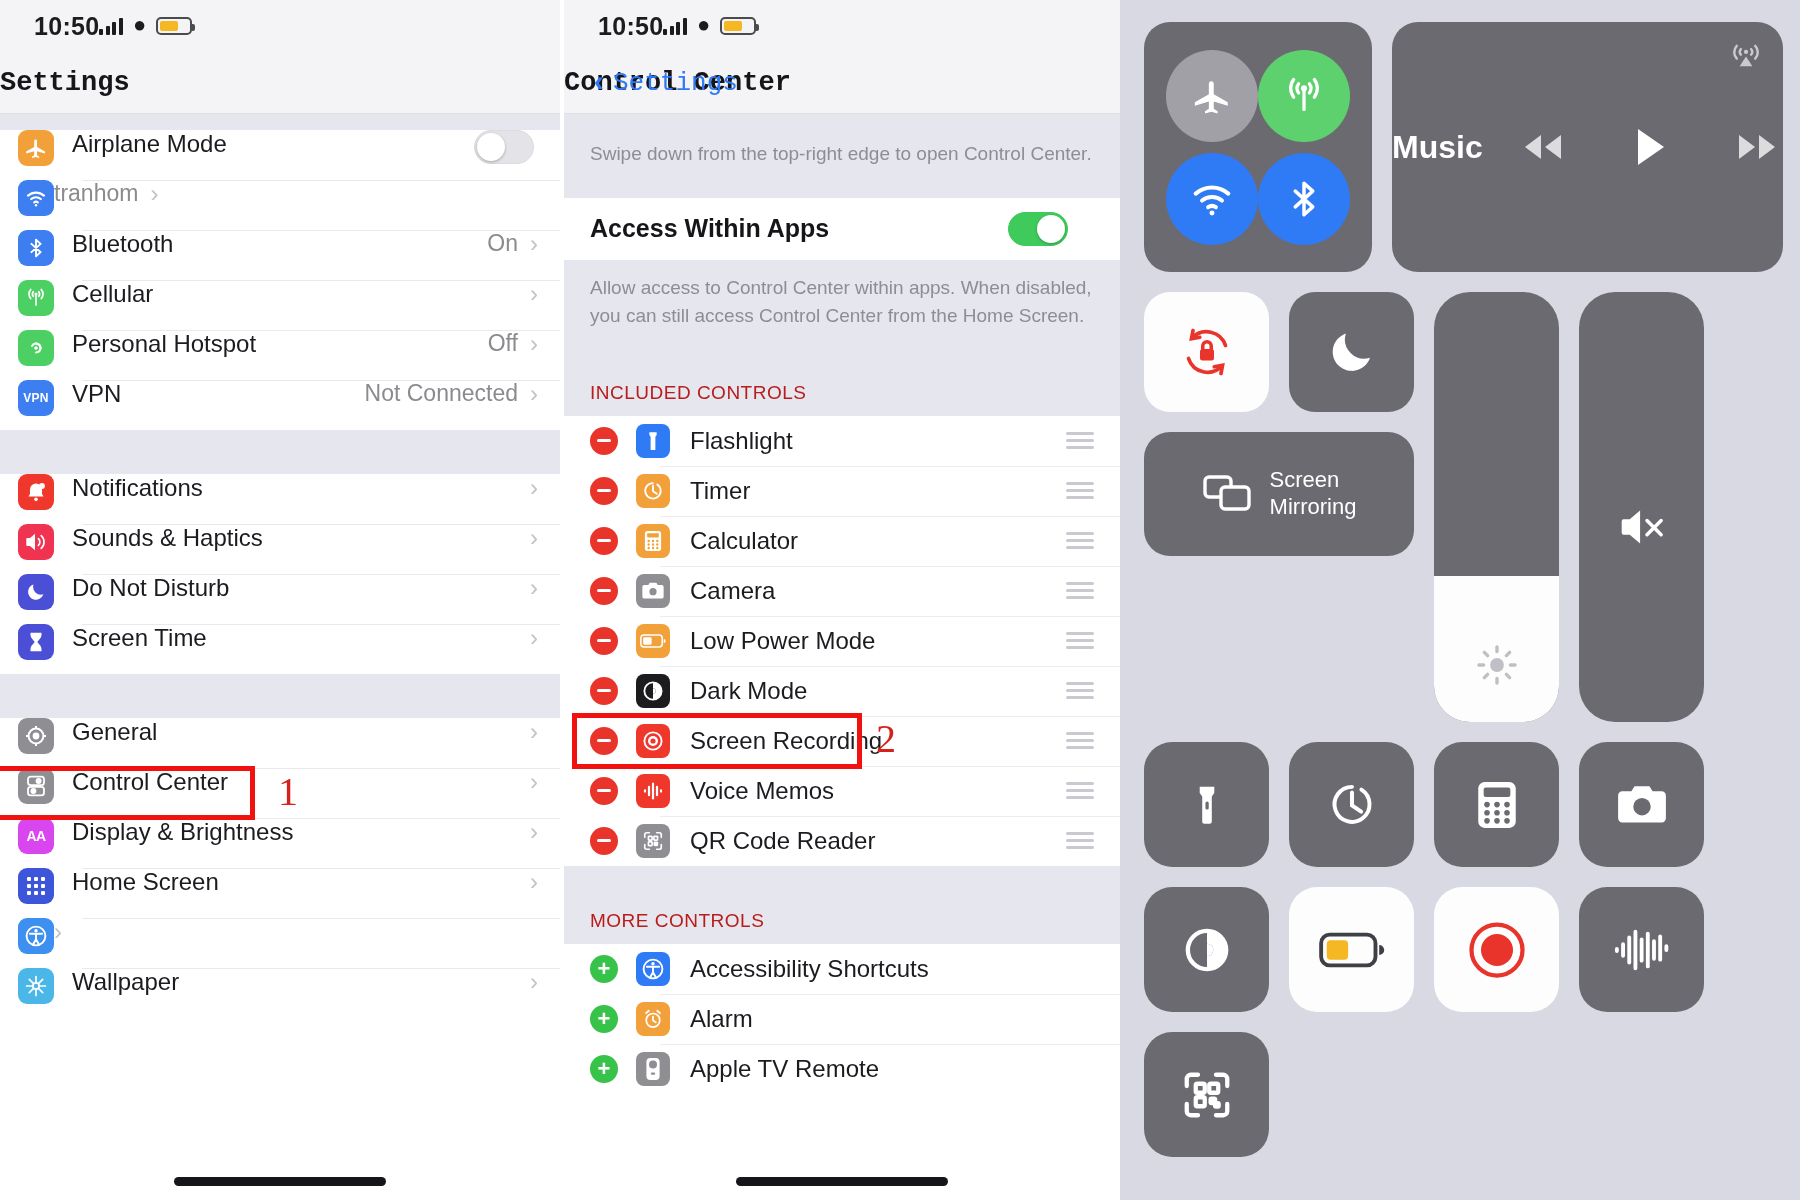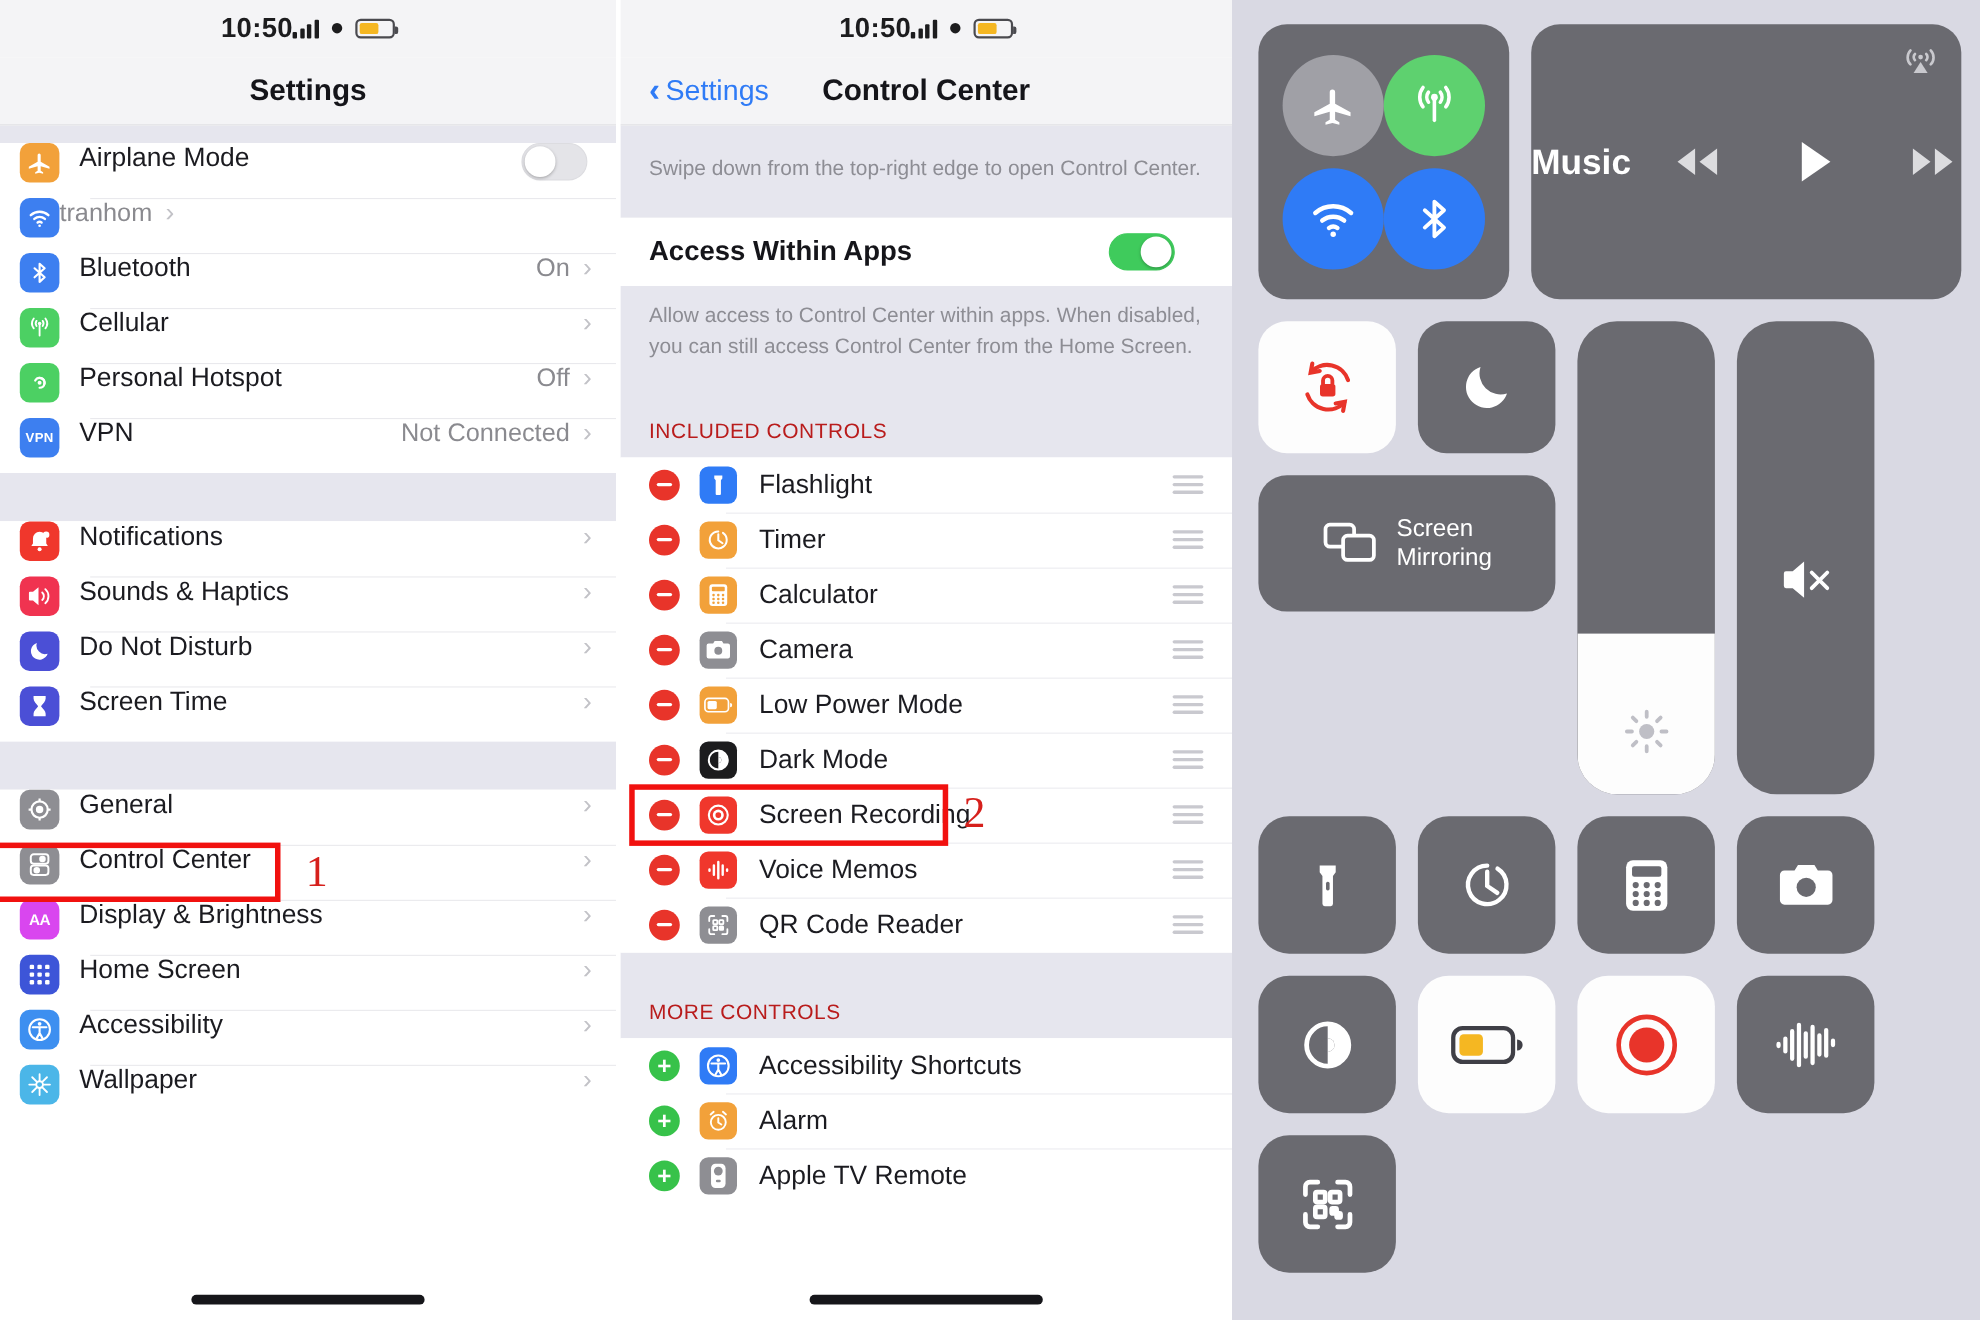--- a/index.html
+++ b/index.html
@@ -16,21 +16,21 @@
   .panel { position: relative; height: 1200px; overflow: hidden; }
   #panel-settings { width: 560px; background: #fff; }
   #panel-control-center-settings { width: 560px; background: #fff; border-left: 4px solid #fff; }
   #panel-control-center { width: 680px; background: #d9d9e3; }
 
   
   .status-bar {
     height: 52px;
     display: flex;
     align-items: center;
-    justify-content: center;
+    justify-content: flex-start;
     padding: 0 34px 0 34px;
     background: #f4f4f6;
   }
   .status-time { font-size: 25px; font-weight: 700; color: #1c1c1e; letter-spacing: 0.3px; }
   .status-icons { display: flex; align-items: center; gap: 10px; }
   .sig-bars { display: flex; align-items: flex-end; gap: 2.5px; height: 17px; }
   .sig-bars i { display: block; width: 4px; background: #1c1c1e; border-radius: 1px; }
   .sig-bars i:nth-child(1){ height: 6px; }
   .sig-bars i:nth-child(2){ height: 9px; }
   .sig-bars i:nth-child(3){ height: 13px; }
@@ -42,22 +42,22 @@
   }
   .battery::after {
     content: ""; position: absolute; right: -5px; top: 5px; width: 3px; height: 7px;
     background: #4a4a4f; border-radius: 0 2px 2px 0;
   }
   .battery .lvl { height: 100%; background: #f5b722; border-radius: 2px; }
 
   
   .nav-bar {
     height: 62px; background: #f4f4f6;
-    display: flex; align-items: center; justify-content: center;
-    position: relative; border-bottom: 1px solid #e0e0e4;
+    display: flex; align-items: center; justify-content: flex-start;
+    position: relative; border-bottom: 1px solid #e0e0e4; font-family: Liberation Mono, monospace;
   }
   .nav-title { font-size: 27px; font-weight: 700; color: #15151a; }
   .nav-back {
     position: absolute; left: 26px; display: flex; align-items: center; gap: 5px;
     color: #2f7bf6; font-size: 26px;
   }
   .nav-back .chev { font-size: 30px; font-weight: 600; line-height: 1; }
 
   
   .group-gap { height: 44px; background: #e6e6ee; }
@@ -382,21 +382,20 @@
         <span class="row-chev">›</span>
       </div>
       <div class="row">
         <span class="app-icon" style="background:#3d8ff0">
           <svg width="24" height="24" viewBox="0 0 24 24" fill="none" stroke="#fff" stroke-width="1.9">
             <circle cx="12" cy="12" r="9.4"></circle>
             <circle cx="12" cy="6.7" r="1.7" fill="#fff" stroke="none"></circle>
             <path d="M5.8 9.8h12.4M12 10.2v5M12 15.2l-2.8 5M12 15.2l2.8 5" stroke-linecap="round"></path>
           </svg>
         </span>
-        <span class="row-label">Accessibility</span>
         <span class="row-chev">›</span>
       </div>
       <div class="row">
         <span class="app-icon" style="background:#4bb6e8">
           <svg width="24" height="24" viewBox="0 0 24 24" fill="none" stroke="#fff" stroke-width="1.7">
             <circle cx="12" cy="12" r="3.1"></circle>
             <path d="M12 2.6v5.6M12 15.8v5.6M2.6 12h5.6M15.8 12h5.6M5.3 5.3l4 4M14.7 14.7l4 4M18.7 5.3l-4 4M9.3 14.7l-4 4" stroke-linecap="round"></path>
           </svg>
         </span>
         <span class="row-label">Wallpaper</span>

